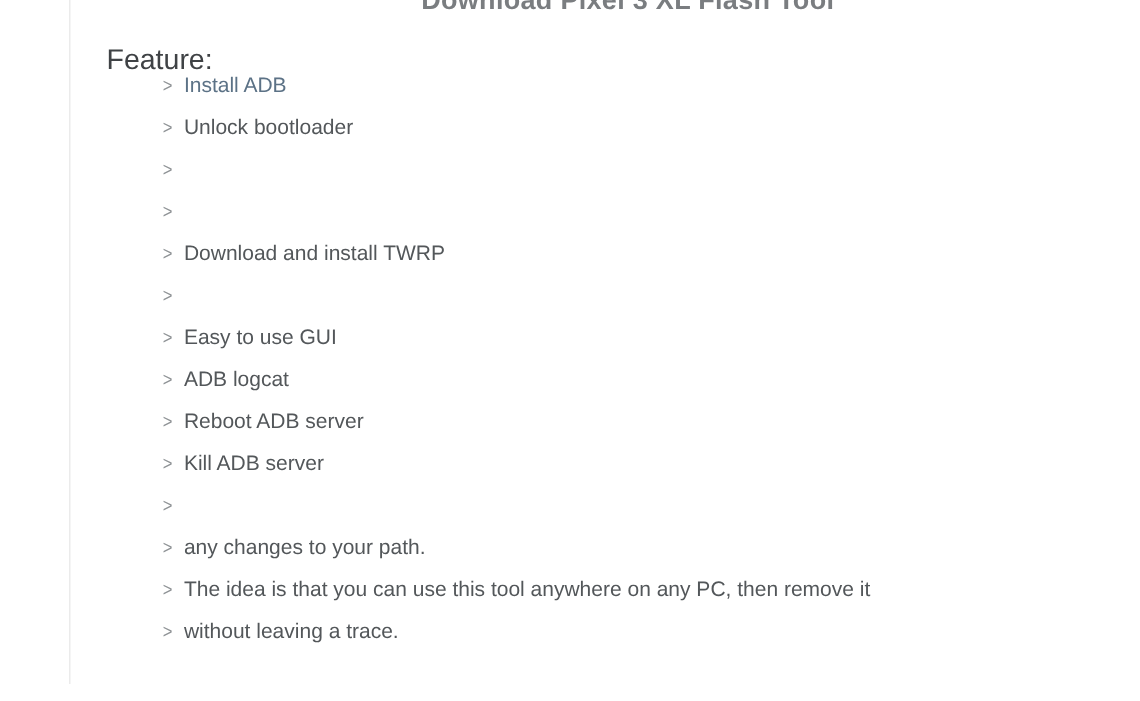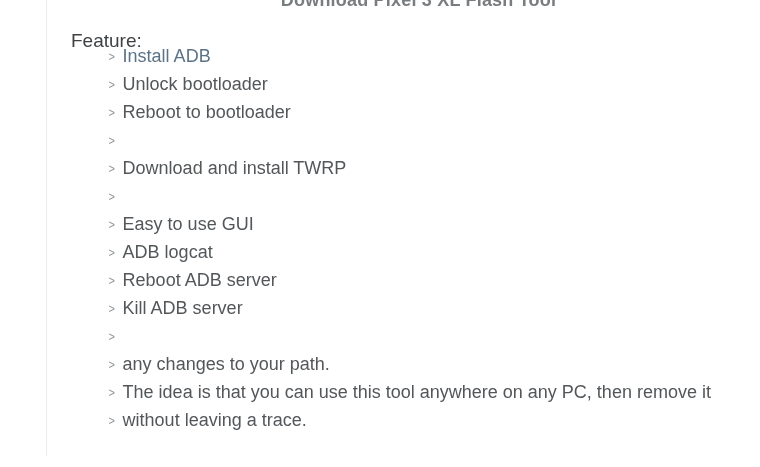--- a/index.html
+++ b/index.html
@@ -38,21 +38,21 @@
   }
   .feature-row{
     height:28px;display:flex;align-items:center;
     padding-left:61px;white-space:nowrap;
   }
   .chev{
     color:var(--chevron-color);font-size:13px;line-height:1;
     margin-right:7px;transform:scaleX(.85);
   }
   .label{
-    font-size:18px;color:var(--text-color);line-height:1;
+    font-size:14px;color:var(--text-color);line-height:1;
   }
   .label.link{color:var(--link-color);}
 </style>
 </head>
 <body>
 
 <div class="page">
   <div class="top-heading">Download Pixel 3 XL Flash Tool</div>
 
   <h2 class="section-heading">Feature:</h2>
@@ -61,21 +61,20 @@
       <div class="feature-row">
     <span class="chev">&gt;</span>
     <span class="label link">Install ADB</span>
   </div>
       <div class="feature-row">
     <span class="chev">&gt;</span>
     <span class="label">Unlock bootloader</span>
   </div>
       <div class="feature-row">
     <span class="chev">&gt;</span>
-    <span class="label">Reboot to bootloader</span>
   </div>
       <div class="feature-row">
     <span class="chev">&gt;</span>
   </div>
       <div class="feature-row">
     <span class="chev">&gt;</span>
     <span class="label">Download and install TWRP</span>
   </div>
       <div class="feature-row">
     <span class="chev">&gt;</span>

